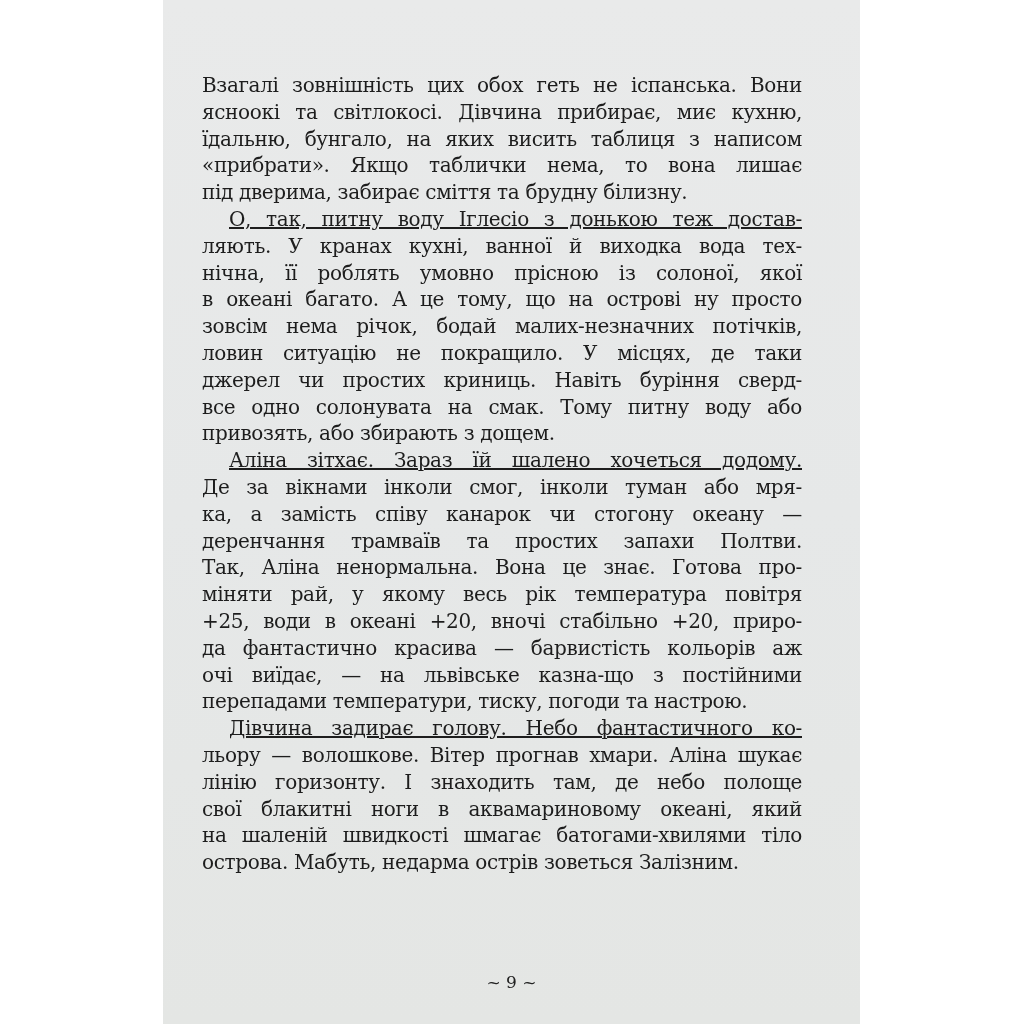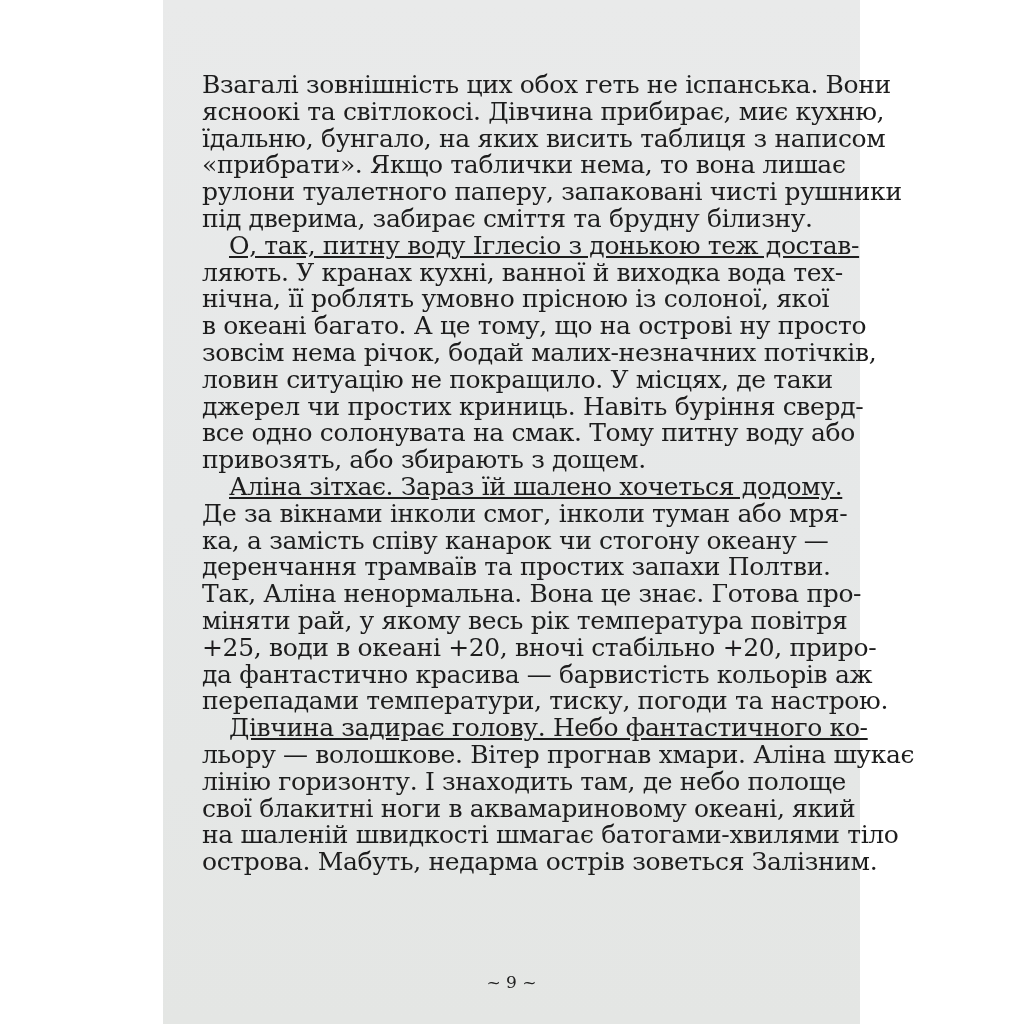--- a/index.html
+++ b/index.html
@@ -17,21 +17,21 @@
       width: 697px;
       height: 1024px;
       background: linear-gradient(180deg, #e9eaea 0%, #e6e8e8 50%, #e4e6e4 100%);
     }
     .text-block {
       position: absolute;
       left: 39px;
       top: 72px;
       width: 600px;
       font-family: "DejaVu Serif", "Liberation Serif", serif;
-      font-size: 25px;
+      font-size: 20px;
       line-height: 26.8px;
       color: #1d1d1d;
       letter-spacing: -0.35px;
     }
     .line {
       display: block;
       white-space: nowrap;
       text-align: justify;
       text-align-last: justify;
       height: 26.8px;
@@ -57,41 +57,41 @@
 </head>
 <body>
 
 <div class="page">
   <div class="text-block">
 
     <span class="line">Взагалі зовнішність цих обох геть не іспанська. Вони</span>
     <span class="line">ясноокі та світлокосі. Дівчина прибирає, миє кухню,</span>
     <span class="line">їдальню, бунгало, на яких висить таблиця з написом</span>
     <span class="line">«прибрати». Якщо таблички нема, то вона лишає</span>
-    <span class="line">рулони туалетного паперу, запаковані чисті рушники</span>
     <span class="line last">під дверима, забирає сміття та брудну білизну.</span>
 
     <span class="line indent">О, так, питну воду Іглесіо з донькою теж достав-</span>
     <span class="line">ляють. У кранах кухні, ванної й виходка вода тех-</span>
     <span class="line">нічна, її роблять умовно прісною із солоної, якої</span>
     <span class="line">в океані багато. А це тому, що на острові ну просто</span>
     <span class="line">зовсім нема річок, бодай малих-незначних потічків,</span>
     <span class="line">ловин ситуацію не покращило. У місцях, де таки</span>
     <span class="line">джерел чи простих криниць. Навіть буріння сверд-</span>
     <span class="line">все одно солонувата на смак. Тому питну воду або</span>
     <span class="line last">привозять, або збирають з дощем.</span>
 
     <span class="line indent">Аліна зітхає. Зараз їй шалено хочеться додому.</span>
     <span class="line">Де за вікнами інколи смог, інколи туман або мря-</span>
     <span class="line">ка, а замість співу канарок чи стогону океану —</span>
     <span class="line">деренчання трамваїв та простих запахи Полтви.</span>
     <span class="line">Так, Аліна ненормальна. Вона це знає. Готова про-</span>
     <span class="line">міняти рай, у якому весь рік температура повітря</span>
     <span class="line">+25, води в океані +20, вночі стабільно +20, приро-</span>
     <span class="line">да фантастично красива — барвистість кольорів аж</span>
+    <span class="line">очі виїдає, — на львівське казна-що з постійними</span>
     <span class="line last">перепадами температури, тиску, погоди та настрою.</span>
 
     <span class="line indent">Дівчина задирає голову. Небо фантастичного ко-</span>
     <span class="line">льору — волошкове. Вітер прогнав хмари. Аліна шукає</span>
     <span class="line">лінію горизонту. І знаходить там, де небо полоще</span>
     <span class="line">свої блакитні ноги в аквамариновому океані, який</span>
     <span class="line">на шаленій швидкості шмагає батогами-хвилями тіло</span>
     <span class="line last">острова. Мабуть, недарма острів зоветься Залізним.</span>
 
   </div>

